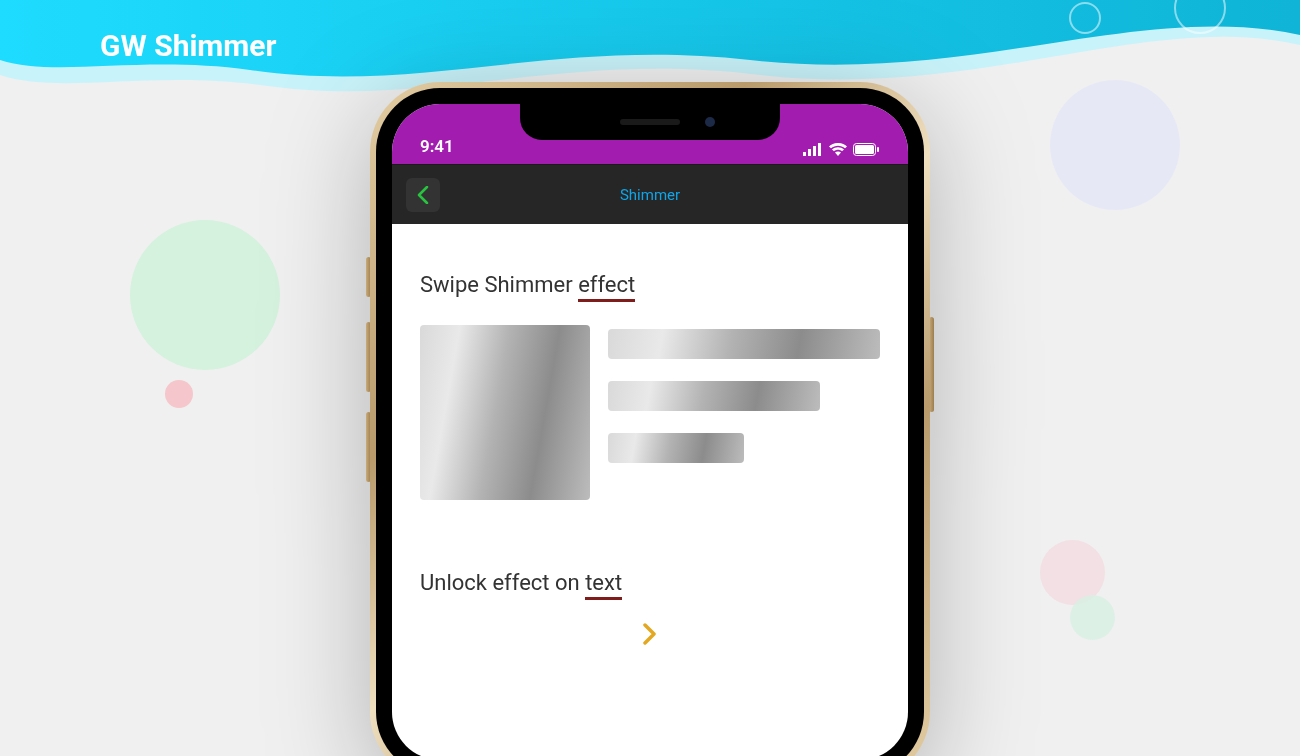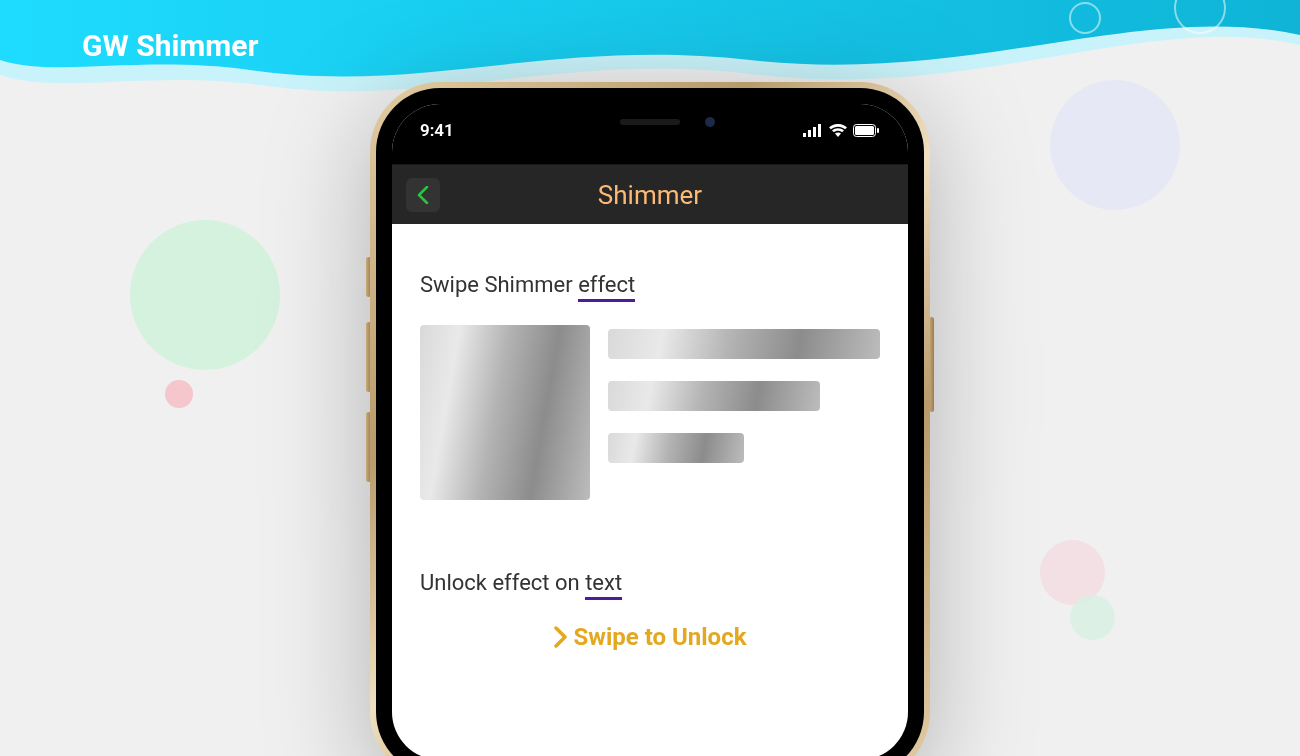--- a/index.html
+++ b/index.html
@@ -9,21 +9,21 @@
   
   .banner {
     position: absolute;
     top: 0; left: 0; right: 0;
     height: 120px;
     z-index: 2;
   }
   .banner svg { width: 100%; height: 100%; display: block; }
   .banner-title {
     position: absolute;
-    top: 28px; left: 82px;
+    top: 28px; left: 100px;
     color: #fff;
     font-size: 30px;
     font-weight: 700;
     z-index: 3;
   }
 
   
   .circle { position: absolute; border-radius: 50%; z-index: 1; }
   .c1 { width: 150px; height: 150px; background: #d4f2dd; top: 220px; left: 130px; }
   .c2 { width: 28px; height: 28px; background: #f5c6cb; top: 380px; left: 165px; }
@@ -82,56 +82,56 @@
   .notch::before {
     content:""; width:60px; height:6px; background:#1a1a1a; border-radius:3px;
   }
   .notch::after {
     content:""; position:absolute; right:65px; top:13px;
     width:10px; height:10px; background:#1c2a48; border-radius:50%;
   }
 
   
   .status-bar {
-    background: #000000;
+    background: #a21caf;
     color: #fff;
     height: 60px;
     display: flex;
-    align-items: center;
+    align-items: flex-end;
     justify-content: space-between;
     padding: 0 28px 8px;
     font-size: 17px;
     font-weight: 600;
   }
   .status-right { display:flex; align-items:center; gap:6px; }
   .status-right svg { display:block; }
 
   
   .nav-bar {
     background: #262626;
     height: 60px;
     display:flex; align-items:center; justify-content:center;
     position:relative;
     border-top: 1px solid #1a1a1a;
   }
-  .nav-title { color:#fdba74; font-size:26px; font-weight:400; }
+  .nav-title { color:#0ea5e9; font-size:15px; font-weight:400; }
   .back-btn {
     position:absolute; left:14px; top:50%; transform:translateY(-50%);
     width:34px; height:34px;
     background:#333; border-radius:6px;
     display:flex; align-items:center; justify-content:center;
     cursor:pointer;
   }
 
   
   .content { padding: 48px 28px 0; }
   .section-title {
     font-size: 22px; color:#333; font-weight:400; margin-bottom:28px;
   }
-  .section-title .uline { border-bottom: 3px solid #4c1d95; padding-bottom:2px; }
+  .section-title .uline { border-bottom: 3px solid #7f1d1d; padding-bottom:2px; }
 
   .shimmer-row { display:flex; gap:18px; margin-bottom: 70px;}
   .sh-box {
     width: 170px; height: 175px; border-radius:4px;
     background: linear-gradient(100deg,#d9d9d9 0%,#e9e9e9 20%,#b3b3b3 45%,#8c8c8c 70%,#bcbcbc 100%);
   }
   .sh-lines { flex:1; display:flex; flex-direction:column; gap:22px; padding-top:4px;}
   .sh-line {
     height:30px; border-radius:4px;
     background: linear-gradient(100deg,#d9d9d9 0%,#e9e9e9 20%,#b3b3b3 45%,#8c8c8c 70%,#bcbcbc 100%);
@@ -229,21 +229,20 @@
           </div>
 
           <div class="section-title">
             <span>Unlock effect on </span><span class="uline">text</span>
           </div>
 
           <div class="swipe-row">
             <svg width="14" height="22" viewBox="0 0 14 22">
                 <path d="M2 2 L11 11 L2 20" fill="none" stroke="#e3a820" stroke-width="3.5" stroke-linecap="round" stroke-linejoin="round"></path>
               </svg>
-            <span class="swipe-text">Swipe to Unlock</span>
           </div>
 
         </div>
 
       </div>
     </div>
   </div>
 </div>
 
 </body></html>

